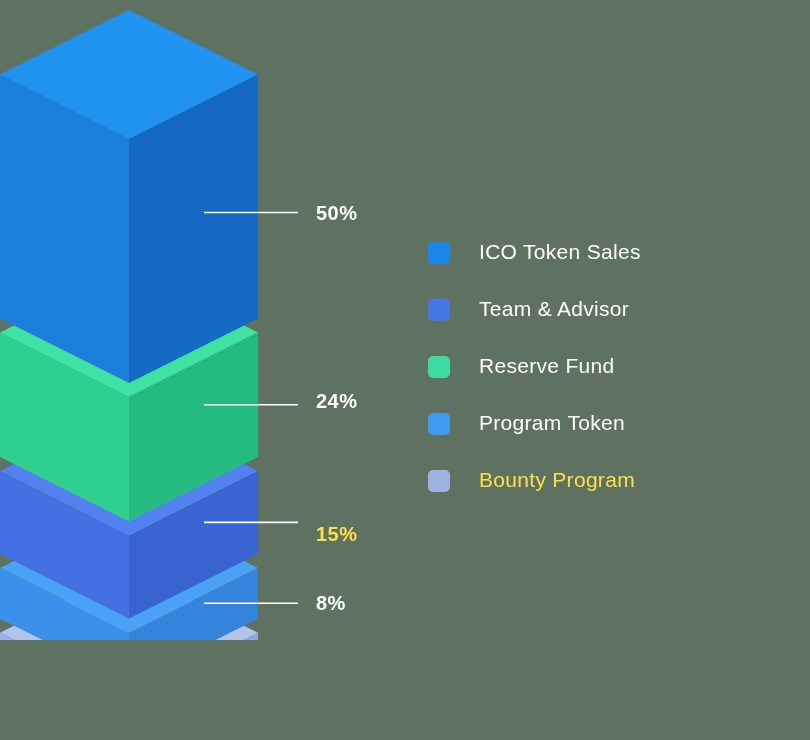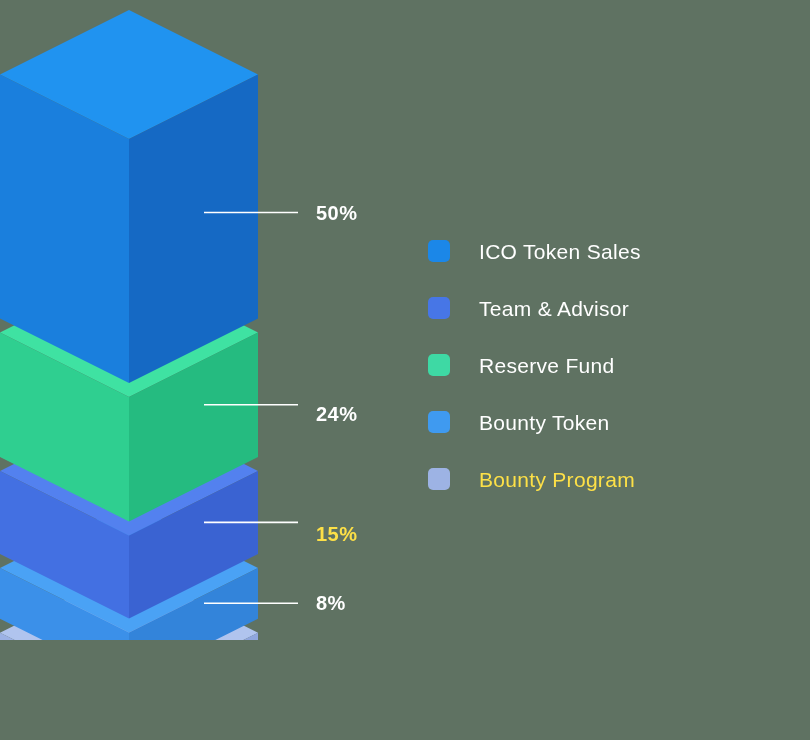--- a/index.html
+++ b/index.html
@@ -26,21 +26,21 @@
     line-height: 26px;
     white-space: nowrap;
   }
   .legend {
     position: absolute;
     left: 428px;
     top: 240px;
   }
   .legend-row {
     display: flex;
-    align-items: flex-start;
+    align-items: flex-end;
     height: 24px;
     margin-bottom: 33px;
   }
   .legend-row:last-child { margin-bottom: 0; }
   .swatch {
     width: 22px;
     height: 22px;
     border-radius: 5px;
     flex: 0 0 auto;
   }
@@ -74,41 +74,41 @@
       <polygon points="0,74.5 129,139 129,383 0,318.5" fill="#1a7fdd"></polygon>
       <polygon points="258,74.5 129,139 129,383 258,318.5" fill="#1569c4"></polygon>
       <line x1="204" y1="212.5" x2="298" y2="212.5" stroke="#ffffff" stroke-width="1.6"></line>
       <line x1="204" y1="404.7" x2="298" y2="404.7" stroke="#ffffff" stroke-width="1.6"></line>
       <line x1="204" y1="522.4" x2="298" y2="522.4" stroke="#ffffff" stroke-width="1.6"></line>
       <line x1="204" y1="603.3" x2="298" y2="603.3" stroke="#ffffff" stroke-width="1.6"></line>
       <line x1="204" y1="656.5999999999999" x2="298" y2="656.5999999999999" stroke="#ffffff" stroke-width="1.6"></line>
     </svg>
 
   <div class="pct" style="left: 316px; top: 199.5px; color: rgb(255, 255, 255);">50%</div>
-  <div class="pct" style="left: 316px; top: 401px; color: rgb(255, 255, 255);">24%</div>
+  <div class="pct" style="left: 316px; top: 388px; color: rgb(255, 255, 255);">24%</div>
   <div class="pct" style="left: 316px; top: 521px; color: #fde047;">15%</div>
   <div class="pct" style="left: 316px; top: 590.3px; color: rgb(255, 255, 255);">8%</div>
   <div class="pct" style="left: 316px; top: 643.6px; color: rgb(255, 255, 255);">3%</div>
 
   <div class="legend">
     <div class="legend-row">
       <span class="swatch" style="background: rgb(27, 135, 232);"></span>
       <span class="legend-label" style="color: rgb(255, 255, 255);">ICO Token Sales</span>
     </div>
     <div class="legend-row">
       <span class="swatch" style="background: rgb(71, 118, 230);"></span>
       <span class="legend-label" style="color: rgb(255, 255, 255);">Team &amp; Advisor</span>
     </div>
     <div class="legend-row">
       <span class="swatch" style="background: rgb(62, 217, 164);"></span>
       <span class="legend-label" style="color: rgb(255, 255, 255);">Reserve Fund</span>
     </div>
     <div class="legend-row">
       <span class="swatch" style="background: rgb(63, 154, 240);"></span>
-      <span class="legend-label" style="color: rgb(255, 255, 255);">Bounty Token</span>
+      <span class="legend-label" style="color: rgb(255, 255, 255);">Program Token</span>
     </div>
     <div class="legend-row">
       <span class="swatch" style="background: rgb(157, 179, 228);"></span>
       <span class="legend-label" style="color: #fde047;">Bounty Program</span>
     </div>
   </div>
 
 </div>
 
 </body></html>

